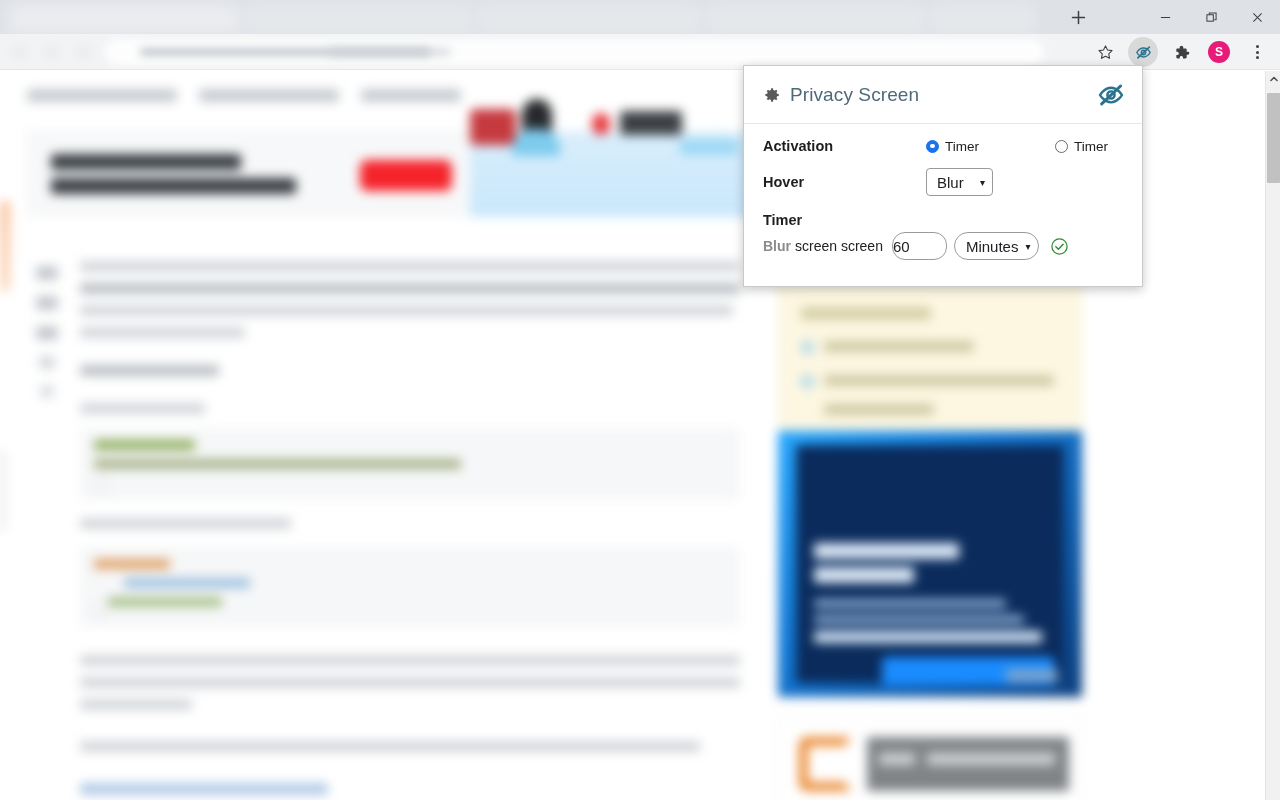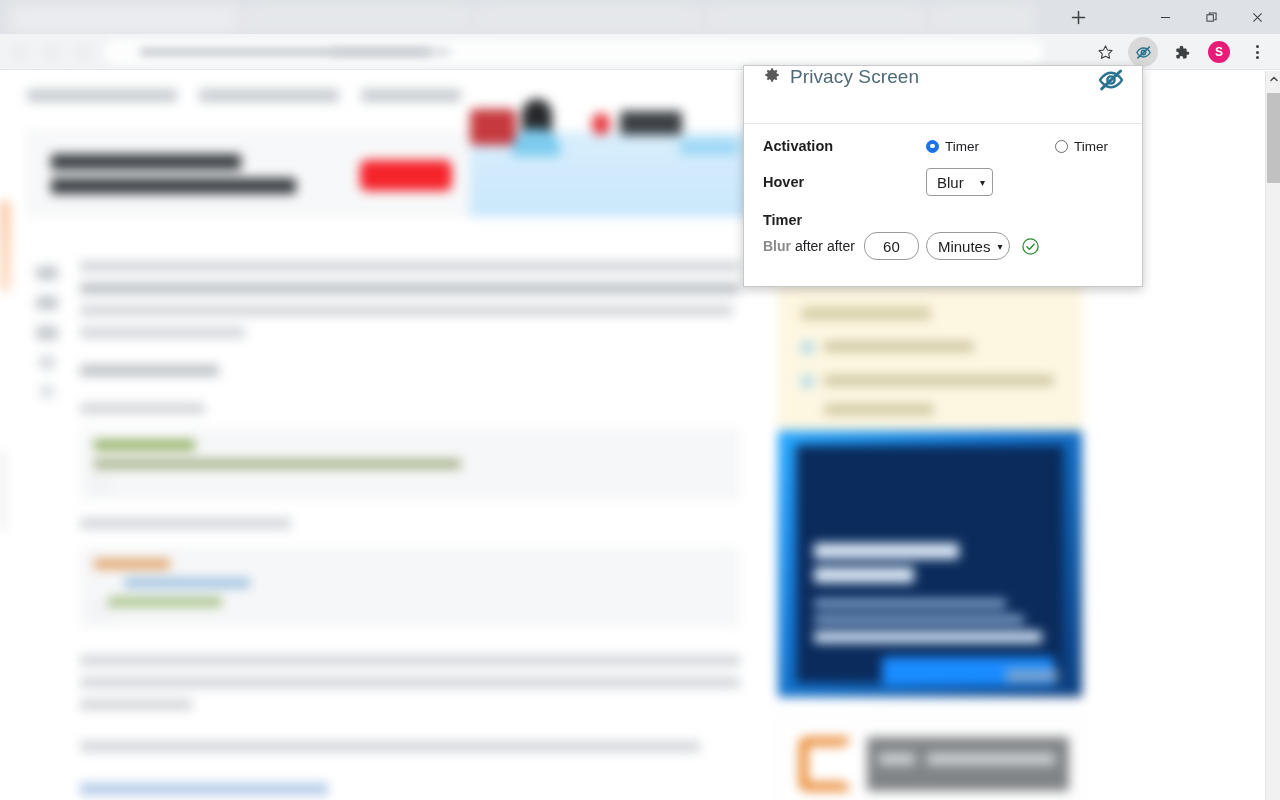--- a/index.html
+++ b/index.html
@@ -271,21 +271,21 @@
     position: absolute; left: 743px; top: 65px;
     width: 400px; height: 222px;
     background: #ffffff;
     border: 1px solid #c9c9c9;
     box-shadow: 0 3px 10px rgba(0,0,0,.22);
     z-index: 50;
   }
   .popup-header {
     height: 58px;
     border-bottom: 1px solid #e6e6e6;
-    display: flex; 
+    display: flex; align-items: center;
     padding: 0 17px 0 19px;
   }
   .ph-gear { width: 18px; height: 18px; margin-right: 9px; flex: none; }
   .ph-title {
     font-size: 19px; color: #4e6a77; font-weight: 400;
     letter-spacing: .1px; flex: 1;
   }
   .ph-eye { width: 28px; height: 28px; cursor: pointer; flex:none; }
 
   .popup-body { padding: 14px 19px 0 19px; }
@@ -326,21 +326,21 @@
   .timer-title {
     font-size: 14.5px; font-weight: 700; color: #1f1f1f;
     margin-top: 16px; margin-bottom: 4px;
   }
   .timer-row { display: flex; align-items: center; }
   .tr-blur { font-size: 14px; font-weight: 700; color: #8b8b8b; margin-right: 4px; }
   .tr-text { font-size: 14px; color: #202124; margin-right: 9px; }
   .num-input {
     width: 55px; height: 28px;
     border: 1px solid #9a9a9a; border-radius: 13px;
-    text-align: center; font-size: 15px; color: #202124;
+    font-size: 15px; color: #202124;
     font-family: "Liberation Sans", sans-serif;
     background: #fff; outline: none;
   }
   .unit-select {
     margin-left: 7px; height: 28px; border-radius: 14px;
     padding: 0 7px 0 11px;
   }
   .check-ok { margin-left: 11px; width: 19px; height: 19px; flex:none; }
 </style>
 </head>
@@ -575,21 +575,21 @@
         <div class="row-label">Hover</div>
         <div class="select-box style-select">
           <span>Blur</span>
           <span class="caret">▾</span>
         </div>
       </div>
 
       <div class="timer-title">Timer</div>
       <div class="timer-row">
         <span class="tr-blur">Blur</span>
-        <span class="tr-text">after after</span>
+        <span class="tr-text">screen screen</span>
         <input class="num-input" type="text" value="60" style="">
         <div class="select-box unit-select">
           <span>Minutes</span>
           <span class="caret">▾</span>
         </div>
         <svg class="check-ok" viewBox="0 0 24 24">
           <circle cx="12" cy="12" r="9.6" fill="none" stroke="#2e8b34" stroke-width="1.6"></circle>
           <path d="M7.4 12.3l3.2 3.2 6-6.4" fill="none" stroke="#2e8b34" stroke-width="1.8" stroke-linecap="round" stroke-linejoin="round"></path>
         </svg>
       </div>

